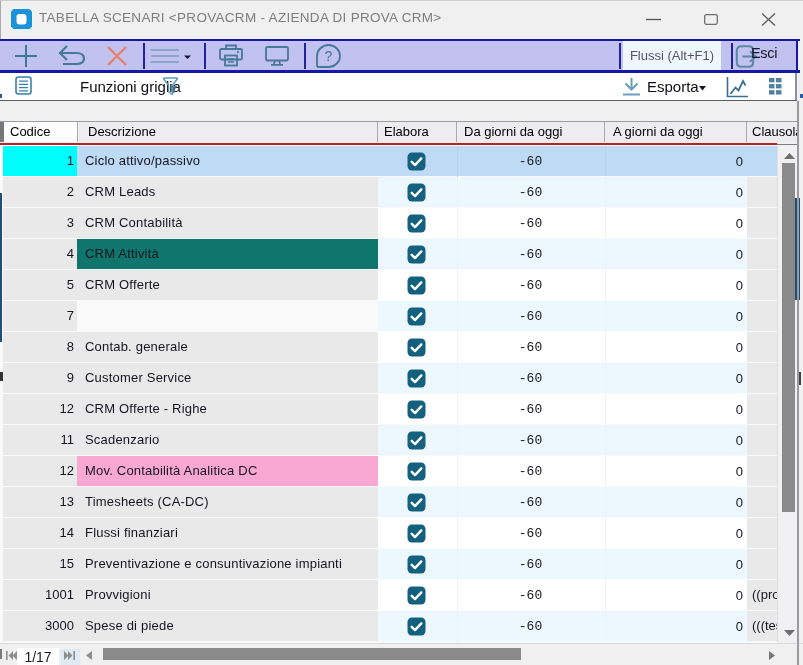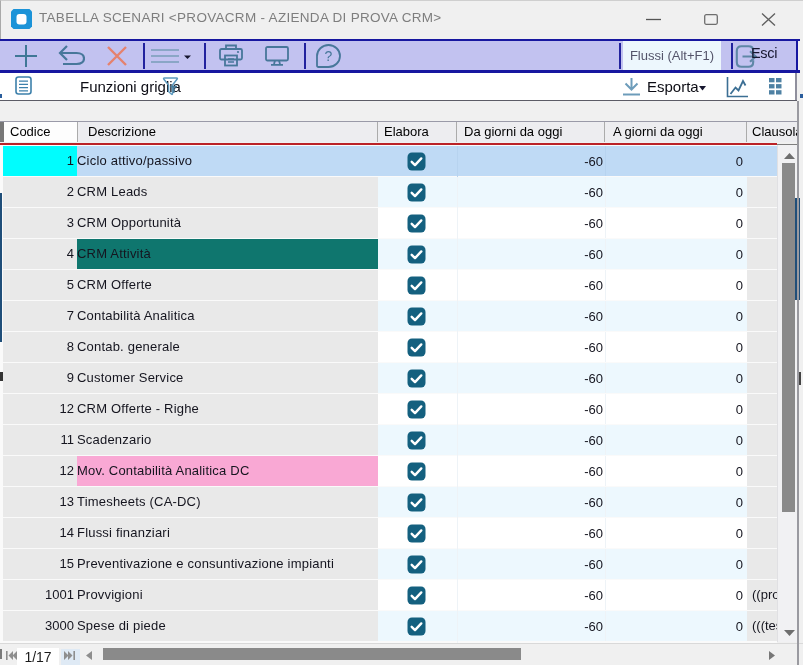--- a/index.html
+++ b/index.html
@@ -15,24 +15,24 @@
 .tsep{position:absolute;top:2px;width:2px;height:26px;background:#22229e;}
 .trova{left:623px;top:0px;width:98px;height:29px;background:#edf7fd;color:#54546a;font-size:13px;line-height:29px;text-align:center;}
 .esci{left:751px;top:4px;font-size:14.5px;letter-spacing:-0.3px;color:#16162e;}
 .f-grid-txt{left:37px;top:5px;font-size:15px;color:#0d0d15;margin-left:43px;}
 .esporta{left:647px;top:5px;font-size:15px;color:#0d0d15;}
 .hdr{top:122px;height:20px;background:#ededf0;font-size:13px;color:#000;line-height:20px;border-right:1px solid #ababab;white-space:nowrap;overflow:hidden;}
 .hdrtop{left:0;top:121px;width:797px;height:1px;background:#9a9aa8;}
 .redline{left:0;top:142.5px;width:777px;height:2.8px;background:#bb2227;}
 .row{left:0;width:780px;height:31px;}
 .ccod{position:absolute;left:3px;top:0;width:74px;height:30.5px;background:#e9e9e9;font-size:13px;color:#15151f;line-height:30.5px;text-align:right;padding-right:3px;}
-.cdes{position:absolute;left:77px;top:0;width:301px;height:30.5px;background:#e9e9e9;font-size:13px;color:#15151f;line-height:30.5px;padding-left:0;letter-spacing:0.2px;white-space:nowrap;overflow:hidden;}
+.cdes{position:absolute;left:77px;top:0;width:301px;height:30.5px;background:#e9e9e9;font-size:13px;color:#15151f;line-height:30.5px;padding-left:8px;letter-spacing:0.2px;white-space:nowrap;overflow:hidden;}
 .cval{position:absolute;left:378px;top:0;width:369px;height:30.5px;font-size:13px;color:#15151f;line-height:31px;}
 .ccla{position:absolute;left:747px;top:0;width:30px;height:30.5px;background:#e9e9e9;font-size:13px;color:#15151f;line-height:29px;padding-left:5px;white-space:nowrap;overflow:hidden;}
-.n60{position:absolute;left:79px;top:0;width:146px;text-align:right;border-left:1px solid #e2e8ee;height:36px;}
+.n60{position:absolute;left:79px;top:0;width:146px;text-align:center;border-left:1px solid #e2e8ee;height:36px;font-family:Liberation Mono, monospace;}
 .n0{position:absolute;left:227px;top:0;width:138px;text-align:right;border-left:1px solid #e2e8ee;height:30.5px;}
 .cb{position:absolute;left:29px;top:6px;}
 .vscroll{left:777px;top:145px;width:20px;height:497px;background:#f1f1f3;border-left:1px solid #e0e0e3;}
 .vthumb{position:absolute;left:4px;top:18px;width:13px;height:349px;background:#8a8a8a;}
 .navbar{left:0;top:643px;width:803px;height:22px;background:#f0f0f0;border-top:1px solid #d9d9d9;}
 .pagebox{position:absolute;left:17px;top:4px;width:42px;height:18px;background:#fff;font-size:14px;color:#1a1a1a;text-align:center;line-height:18px;}
 .lastbox{position:absolute;left:61px;top:5px;width:19px;height:17px;background:#dfeaf5;}
 .hthumb{position:absolute;left:103px;top:4px;width:418px;height:12px;background:#8a8a8a;}
 svg{display:block;}
 </style></head><body>
@@ -161,21 +161,21 @@
         <rect x="0.5" y="0.5" width="18" height="18" rx="4.5" fill="#14607f"></rect>
         <path d="M4.7 9.8 L8 13.1 L14.3 6.4" fill="none" stroke="#fff" stroke-width="2.4" stroke-linecap="round" stroke-linejoin="round"></path>
       </svg>
       <div class="n60" style="border-left:1px solid #eef3f7">-60</div>
       <div class="n0" style="border-left:1px solid #eef3f7">0</div>
     </div>
     <div class="ccla" style="background:#e9e9e9"></div>
   </div>
 <div class="abs row" style="top:207.5px">
     <div class="ccod" style="background:#e9e9e9">3</div>
-    <div class="cdes" style="background:#e9e9e9">CRM Opportunità</div>
+    <div class="cdes" style="background:#e9e9e9">CRM Contabilità</div>
     <div class="cval" style="background:#ffffff">
       <svg class="cb" width="19" height="19" viewBox="0 0 19 19">
         <rect x="0.5" y="0.5" width="18" height="18" rx="4.5" fill="#14607f"></rect>
         <path d="M4.7 9.8 L8 13.1 L14.3 6.4" fill="none" stroke="#fff" stroke-width="2.4" stroke-linecap="round" stroke-linejoin="round"></path>
       </svg>
       <div class="n60" style="border-left:1px solid #eef3f7">-60</div>
       <div class="n0" style="border-left:1px solid #eef3f7">0</div>
     </div>
     <div class="ccla" style="background:#e9e9e9"></div>
   </div>
@@ -200,21 +200,20 @@
         <rect x="0.5" y="0.5" width="18" height="18" rx="4.5" fill="#14607f"></rect>
         <path d="M4.7 9.8 L8 13.1 L14.3 6.4" fill="none" stroke="#fff" stroke-width="2.4" stroke-linecap="round" stroke-linejoin="round"></path>
       </svg>
       <div class="n60" style="border-left:1px solid #eef3f7">-60</div>
       <div class="n0" style="border-left:1px solid #eef3f7">0</div>
     </div>
     <div class="ccla" style="background:#e9e9e9"></div>
   </div>
 <div class="abs row" style="top:300.5px">
     <div class="ccod" style="background:#e9e9e9">7</div>
-    <div class="cdes" style="background:#e9e9e9">Contabilità Analitica</div>
     <div class="cval" style="background:#edf8fe">
       <svg class="cb" width="19" height="19" viewBox="0 0 19 19">
         <rect x="0.5" y="0.5" width="18" height="18" rx="4.5" fill="#14607f"></rect>
         <path d="M4.7 9.8 L8 13.1 L14.3 6.4" fill="none" stroke="#fff" stroke-width="2.4" stroke-linecap="round" stroke-linejoin="round"></path>
       </svg>
       <div class="n60" style="border-left:1px solid #eef3f7">-60</div>
       <div class="n0" style="border-left:1px solid #eef3f7">0</div>
     </div>
     <div class="ccla" style="background:#e9e9e9"></div>
   </div>

